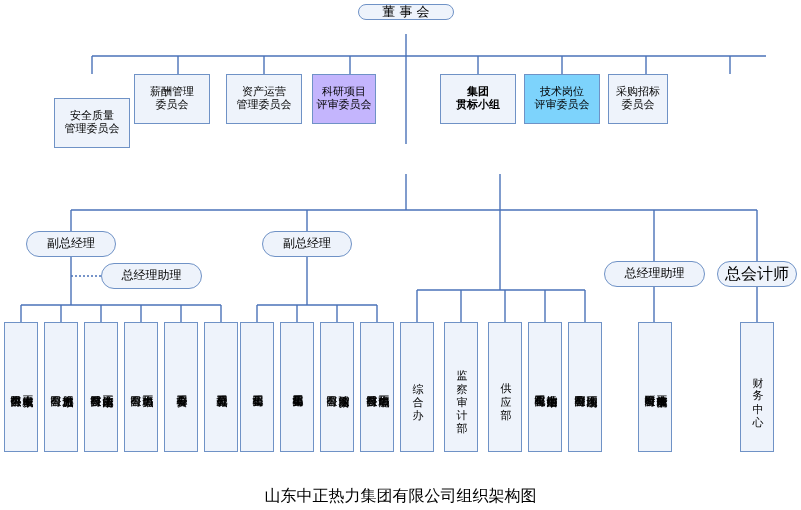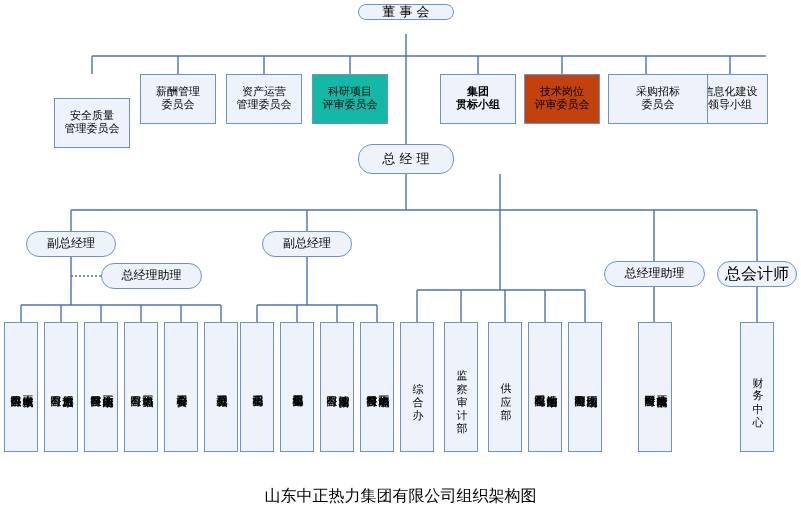--- a/index.html
+++ b/index.html
@@ -194,48 +194,41 @@
     </div>
     <div class="node rounded" style="left: 101px; top: 263px; width: 101px; height: 26px; font-size: 12px; background: rgb(238, 243, 251); border-color: rgb(111, 146, 198);">
       <span class="lbl">总经理助理</span>
     </div>
     <div class="node rounded" style="left: 262px; top: 231px; width: 90px; height: 26px; font-size: 12px; background: rgb(238, 243, 251); border-color: rgb(111, 146, 198);">
       <span class="lbl">副总经理</span>
     </div>
     <div class="node rounded" style="left: 26px; top: 231px; width: 90px; height: 26px; font-size: 12px; background: rgb(238, 243, 251); border-color: rgb(111, 146, 198);">
       <span class="lbl">副总经理</span>
     </div>
-    <div class="node rounded" style="left: 358px; top: 144px; width: 96px; height: 30px; font-size: 13px; background: rgb(238, 243, 251); border-color: rgb(111, 146, 198);">
-      <span class="lbl">总 经 理</span>
-    </div>
-    <div class="node" style="left: 692px; top: 74px; width: 76px; height: 50px; font-size: 11px; background: rgb(238, 243, 251); border-color: rgb(111, 146, 198);">
-      <span class="lbl">信息化建设
-领导小组</span>
-    </div>
-    <div class="node" style="left: 608px; top: 74px; width: 100px; height: 50px; font-size: 11px; background: rgb(238, 243, 251); border-color: rgb(111, 146, 198);">
+    <div class="node" style="left: 608px; top: 74px; width: 60px; height: 50px; font-size: 11px; background: rgb(238, 243, 251); border-color: rgb(111, 146, 198);">
       <span class="lbl">采购招标
 委员会</span>
     </div>
-    <div class="node" style="left: 524px; top: 74px; width: 76px; height: 50px; font-size: 11px; background: #c2410c; border-color: rgb(111, 146, 198);">
+    <div class="node" style="left: 524px; top: 74px; width: 76px; height: 50px; font-size: 11px; background: #7dd3fc; border-color: rgb(111, 146, 198);">
       <span class="lbl">技术岗位
 评审委员会</span>
     </div>
     <div class="node" style="left: 440px; top: 74px; width: 76px; height: 50px; font-size: 11px; background: rgb(238, 243, 251); border-color: rgb(111, 146, 198); font-weight: bold;">
       <span class="lbl">集团
 贯标小组</span>
     </div>
-    <div class="node" style="left: 312px; top: 74px; width: 76px; height: 50px; font-size: 11px; background: #14b8a6; border-color: rgb(111, 146, 198);">
+    <div class="node" style="left: 312px; top: 74px; width: 64px; height: 50px; font-size: 11px; background: #c4b5fd; border-color: rgb(111, 146, 198);">
       <span class="lbl">科研项目
 评审委员会</span>
     </div>
     <div class="node" style="left: 226px; top: 74px; width: 76px; height: 50px; font-size: 11px; background: rgb(238, 243, 251); border-color: rgb(111, 146, 198); font-family: Liberation Mono, monospace;">
       <span class="lbl">资产运营
 管理委员会</span>
     </div>
-    <div class="node" style="left: 140px; top: 74px; width: 76px; height: 50px; font-size: 11px; background: rgb(238, 243, 251); border-color: rgb(111, 146, 198);">
+    <div class="node" style="left: 134px; top: 74px; width: 76px; height: 50px; font-size: 11px; background: rgb(238, 243, 251); border-color: rgb(111, 146, 198);">
       <span class="lbl">薪酬管理
 委员会</span>
     </div>
     <div class="node" style="left: 54px; top: 74px; width: 76px; height: 50px; font-size: 11px; background: rgb(238, 243, 251); border-color: rgb(111, 146, 198); margin-top: 24px;">
       <span class="lbl">安全质量
 管理委员会</span>
     </div>
     <div class="node rounded" style="left: 358px; top: 4px; width: 96px; height: 16px; font-size: 13px; background: rgb(238, 243, 251); border-color: rgb(111, 146, 198);">
       <span class="lbl">董 事 会</span>
     </div>

